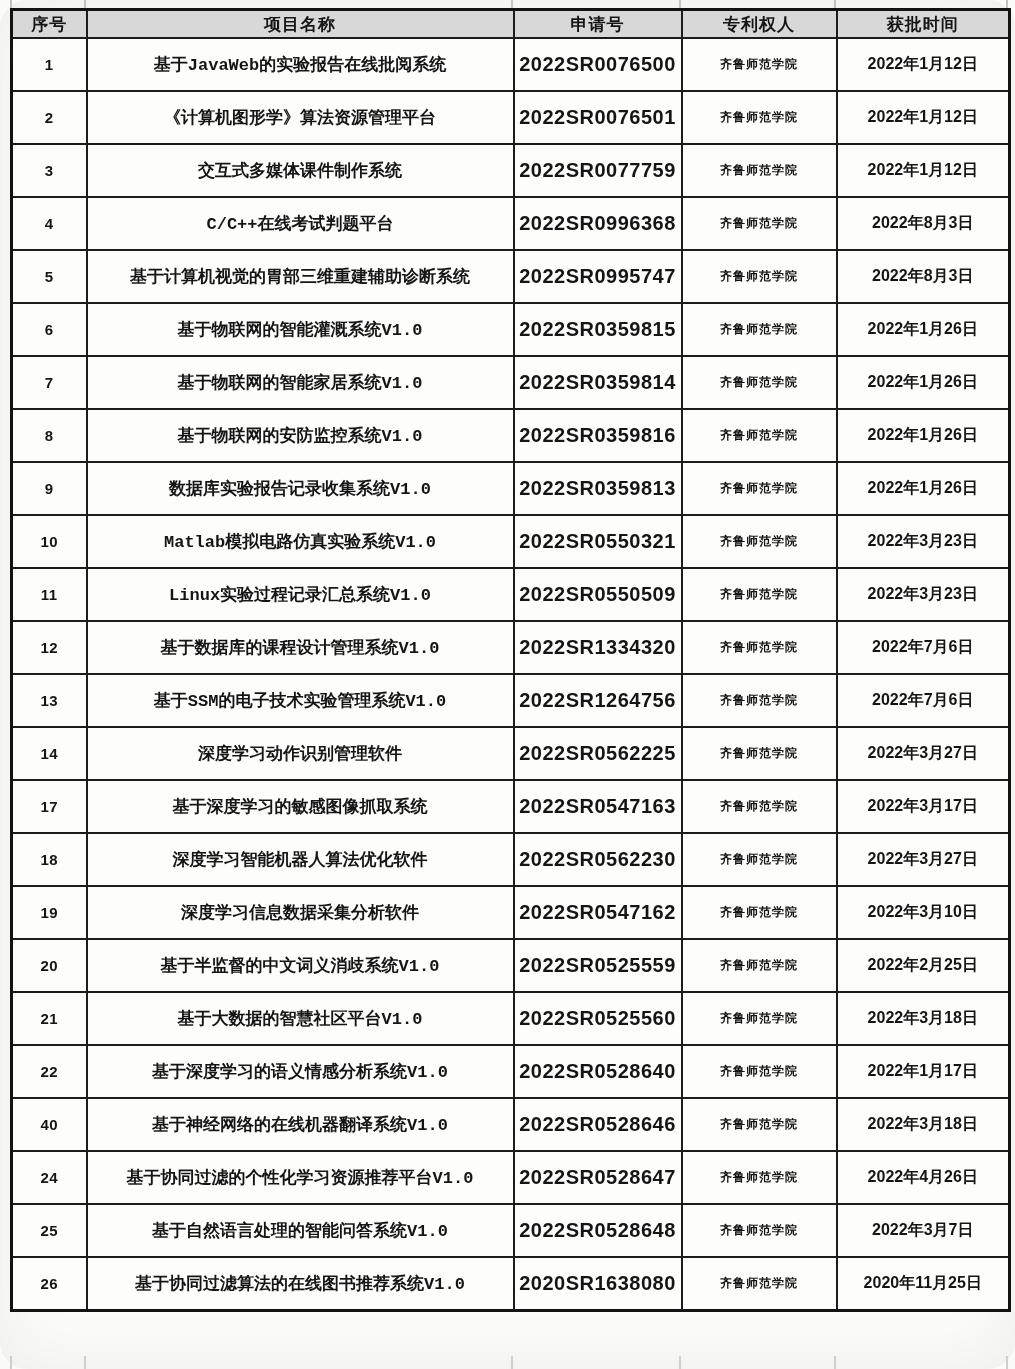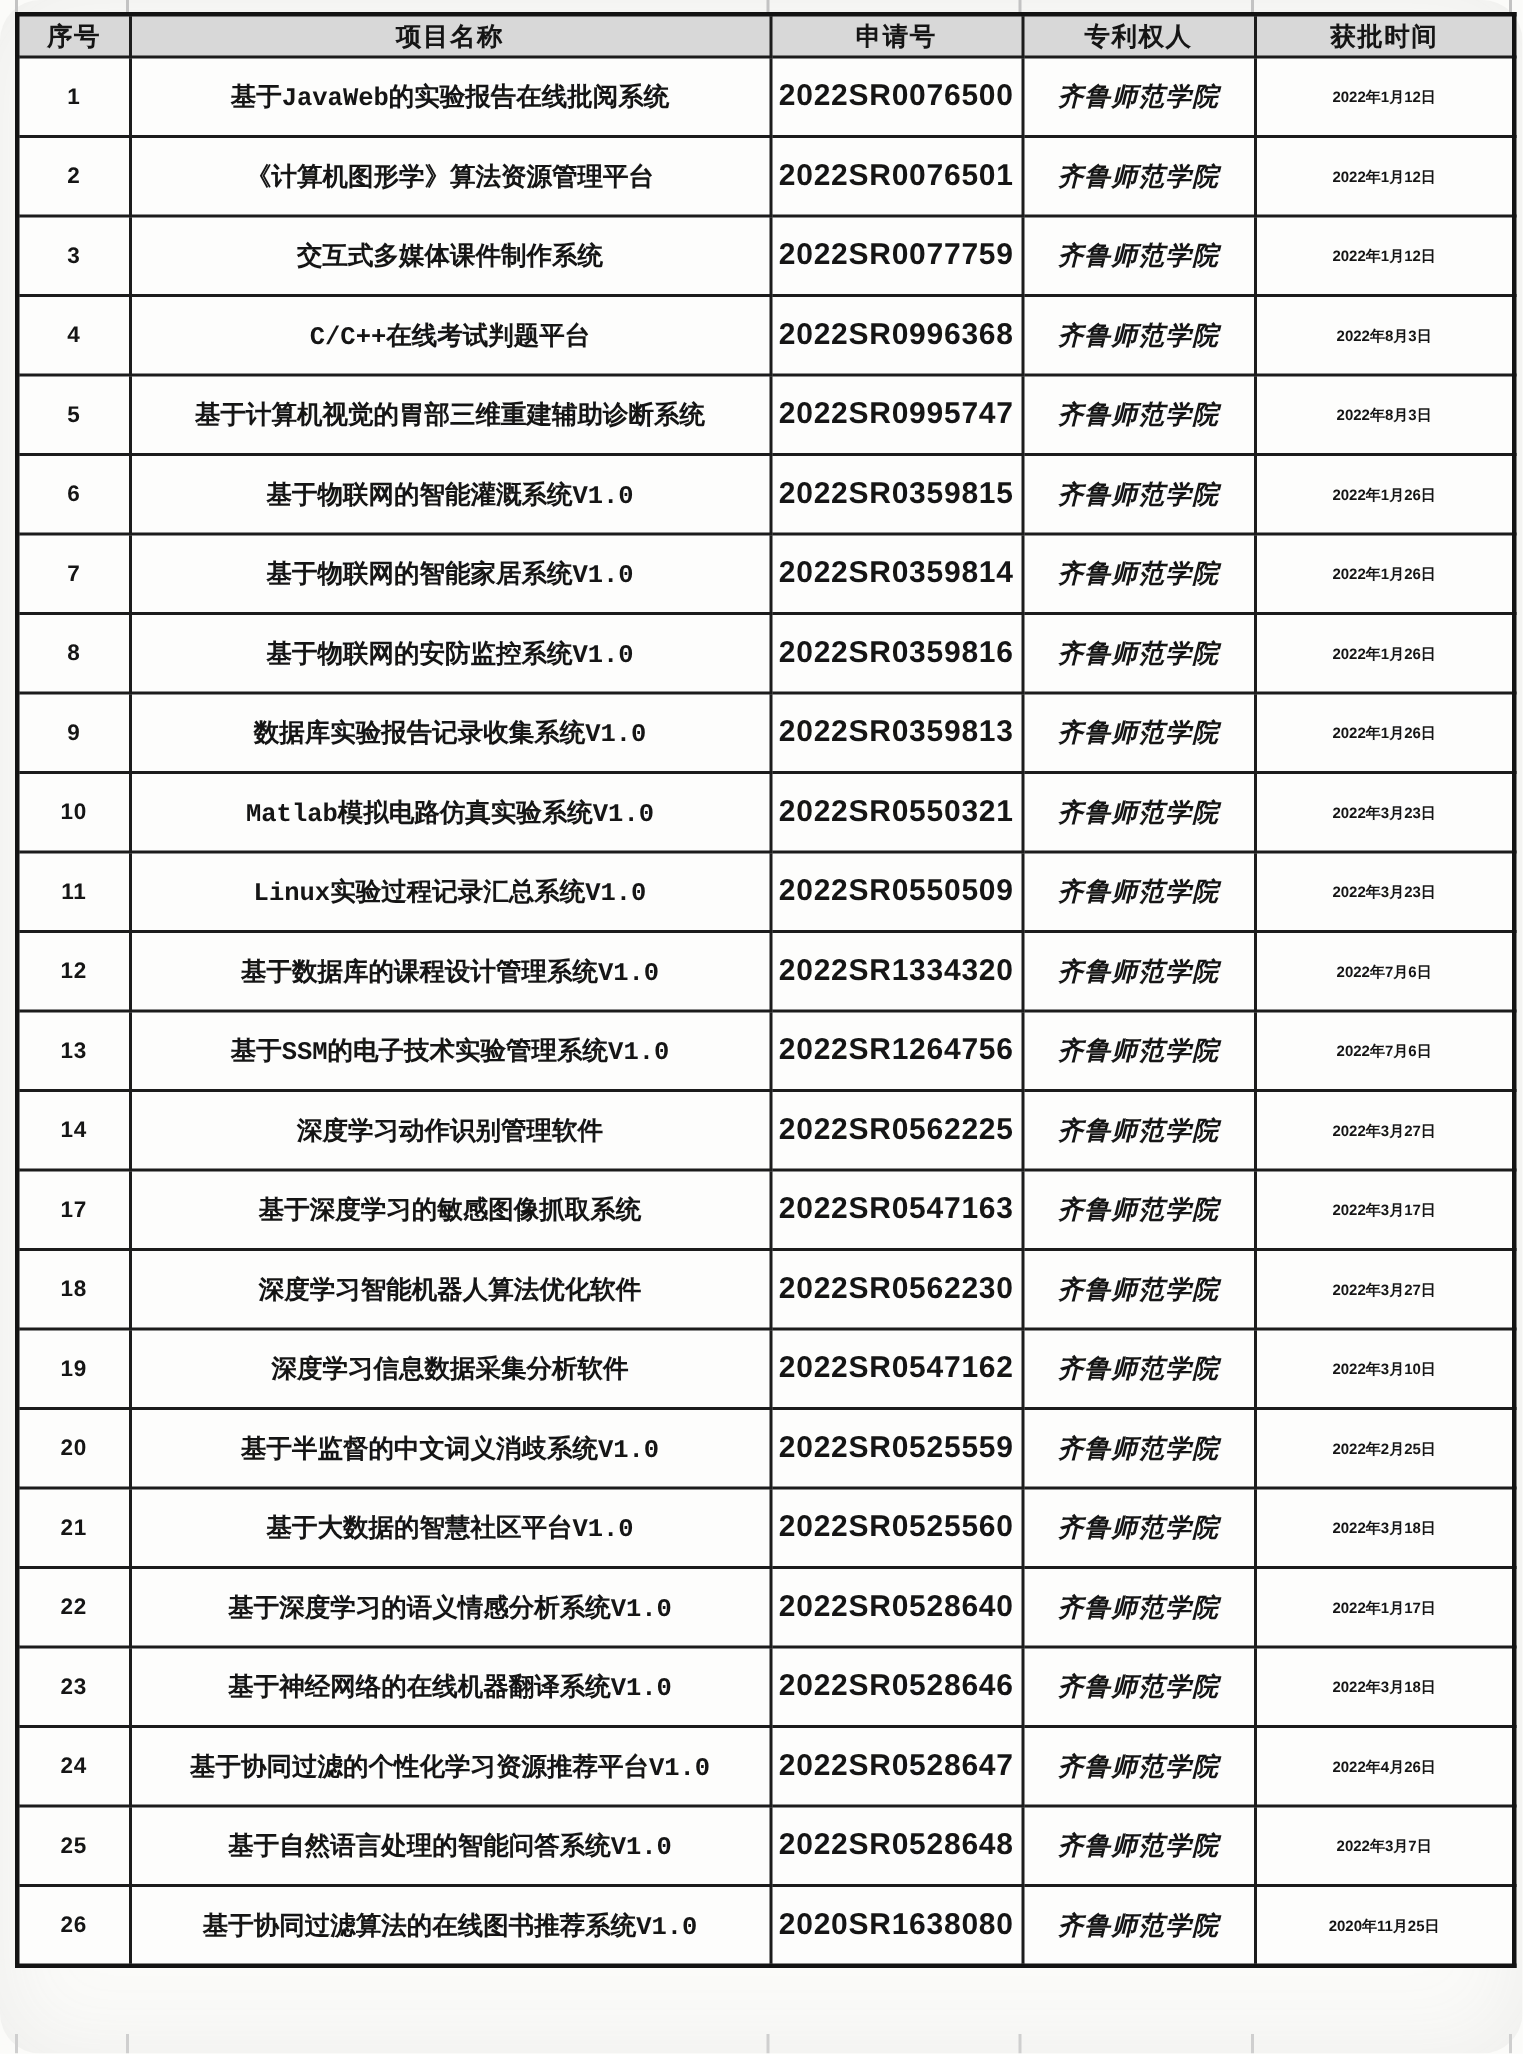--- a/index.html
+++ b/index.html
@@ -57,22 +57,22 @@
     text-align: center;
     vertical-align: middle;
     padding: 0 4px;
     font-weight: 600;
     overflow: hidden;
     white-space: nowrap;
   }
   td.c0 { font-size: 15px; letter-spacing: 0.5px; }
   td.c1 { font-size: 17px; font-family: Liberation Mono, monospace; }
   td.c2 { font-size: 20px; letter-spacing: 0.5px; }
-  td.c3 { font-size: 17px; letter-spacing: 1px; font-style: italic; }
-  td.c4 { font-size: 10px; margin-top: 28px; }
+  td.c3 { font-size: 12px; letter-spacing: 1px; }
+  td.c4 { font-size: 16px; margin-top: 28px; }
 </style>
 </head>
 <body>
 
 <div class="page">
 
   <div class="stub top" style="left:10px"></div>
   <div class="stub top" style="left:84px"></div>
   <div class="stub top" style="left:511px"></div>
   <div class="stub top" style="left:679px"></div>
@@ -231,21 +231,21 @@
           <td class="c4">2022年3月18日</td>
         </tr>
         <tr>
           <td class="c0">22</td>
           <td class="c1">基于深度学习的语义情感分析系统V1.0</td>
           <td class="c2">2022SR0528640</td>
           <td class="c3">齐鲁师范学院</td>
           <td class="c4">2022年1月17日</td>
         </tr>
         <tr>
-          <td class="c0">23</td>
+          <td class="c0">40</td>
           <td class="c1">基于神经网络的在线机器翻译系统V1.0</td>
           <td class="c2">2022SR0528646</td>
           <td class="c3">齐鲁师范学院</td>
           <td class="c4">2022年3月18日</td>
         </tr>
         <tr>
           <td class="c0">24</td>
           <td class="c1">基于协同过滤的个性化学习资源推荐平台V1.0</td>
           <td class="c2">2022SR0528647</td>
           <td class="c3">齐鲁师范学院</td>

